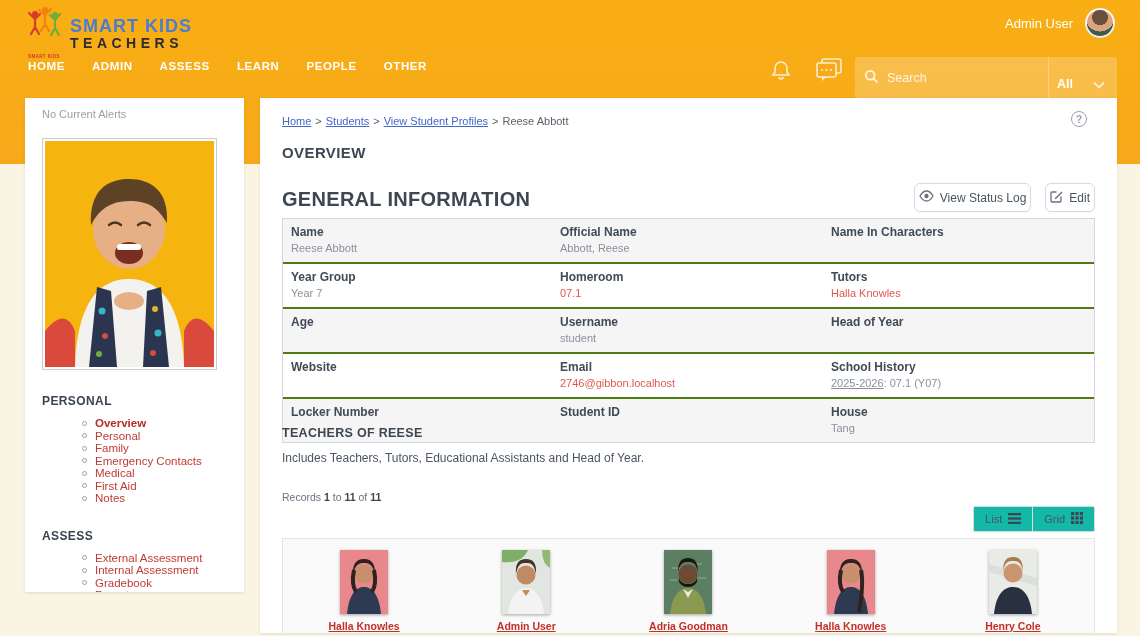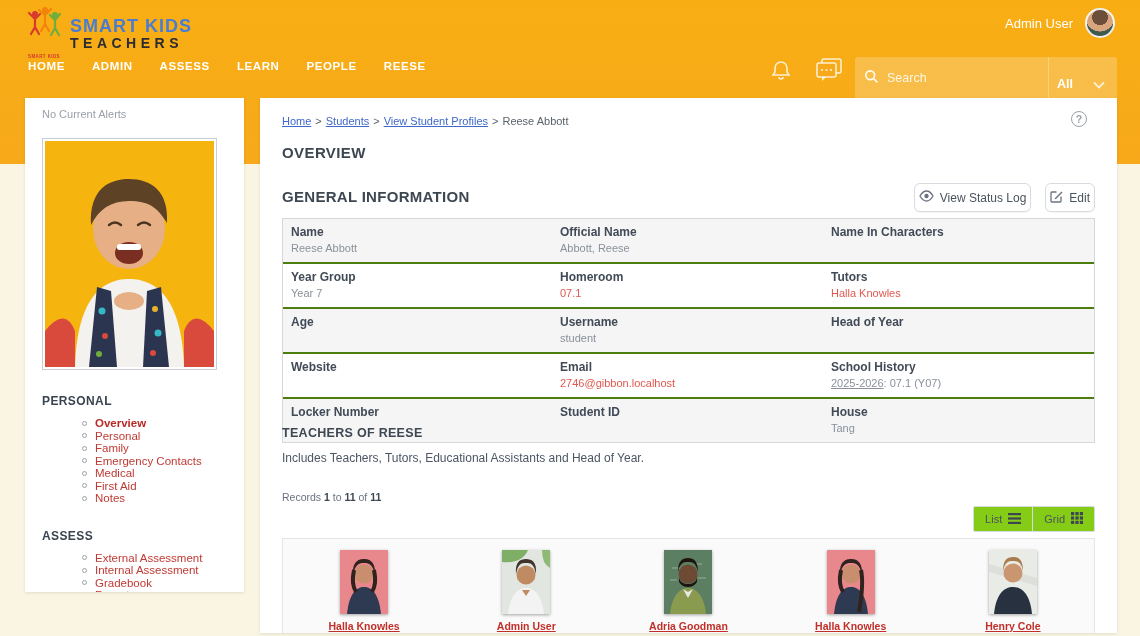--- a/index.html
+++ b/index.html
@@ -44,41 +44,41 @@
   .side-item.active .side-link { font-weight:bold; color:#B92A25; }
 
   
   .main { position:absolute; top:98px; left:260px; width:857px; height:535px; background:#FFFFFF; box-shadow:0 1px 3px rgba(0,0,0,0.10); overflow:hidden; }
   .breadcrumb { position:absolute; top:17px; left:22px; font-size:11px; color:#5A626B; }
   .crumb-link { color:#4067C9; text-decoration:underline; cursor:pointer; }
   .crumb-sep { color:#5A626B; margin:0 4px; }
   .crumb-current { color:#5A626B; }
   .help-icon { position:absolute; top:13px; right:30px; width:16px; height:16px; border:1.4px solid #9AA1A9; border-radius:50%; color:#9AA1A9; font-size:10.5px; font-weight:bold; display:flex; align-items:center; justify-content:center; cursor:pointer; }
   .page-title { position:absolute; top:46px; left:22px; font-size:15px; font-weight:bold; letter-spacing:0.4px; color:#3D4752; }
-  .section-title { position:absolute; top:90px; left:22px; font-size:15px; font-weight:bold; letter-spacing:0.3px; color:#3D4752; }
+  .section-title { position:absolute; top:90px; left:22px; font-size:20px; font-weight:bold; letter-spacing:0.3px; color:#3D4752; }
   .action-buttons { position:absolute; top:85px; right:22px; display:flex; gap:14px; }
   .btn { height:29px; display:flex; align-items:center; gap:6px; padding:0 4px; background:#fff; border:1px solid #D7DBDF; border-radius:6px; box-shadow:0 1px 1px rgba(0,0,0,0.04); font-size:12px; color:#4A545E; cursor:pointer; }
 
   
   .info-table { position:absolute; top:120px; left:22px; width:813px; border:1px solid #D4D8DD; }
   .trow { display:grid; grid-template-columns:269px 271px 1fr; border-bottom:2px solid #4d7c0f; }
   .trow:last-child { border-bottom:none; }
   .trow:nth-child(odd) { background:#F5F5F6; }
   .trow:nth-child(even) { background:#FFFFFF; }
   .tcell { padding:6px 8px 7px 8px; min-height:37px; }
   .tlabel { font-size:12px; font-weight:bold; color:#414B57; }
   .tvalue { font-size:11px; color:#8A919B; margin-top:3px; min-height:13px; }
   .tlink-red { color:#E0584F; cursor:pointer; text-decoration:none; }
   .tlink-gray { color:#8A919B; text-decoration:underline; cursor:pointer; }
 
   .sub-title { position:absolute; top:328px; left:22px; font-size:12.5px; font-weight:bold; letter-spacing:0.3px; color:#3D4752; }
   .sub-desc { position:absolute; top:353px; left:22px; font-size:12px; color:#4B5563; }
   .records-line { position:absolute; top:393px; left:22px; font-size:10.5px; color:#6B7280; }
   .records-line b { color:#3D4752; }
-  .view-toggle { position:absolute; top:408px; right:22px; display:flex; border:1px solid #D7DBDF; border-radius:2px; background:#84cc16; }
+  .view-toggle { position:absolute; top:408px; right:22px; display:flex; border:1px solid #D7DBDF; border-radius:2px; background:#14b8a6; }
   .toggle-seg { display:flex; align-items:center; gap:6px; padding:5px 11px; font-size:11px; color:#4A545E; cursor:pointer; }
   .toggle-seg + .toggle-seg { border-left:1px solid #D7DBDF; }
 
   
   .teacher-grid { position:absolute; top:440px; left:22px; width:813px; height:110px; background:#FAFAFA; border:1px solid #E3E6E9; display:grid; grid-template-columns:repeat(5,1fr); }
   .teacher-card { display:flex; flex-direction:column; align-items:center; padding-top:11px; }
   .teacher-photo { width:48px; height:64px; box-shadow:0 1px 3px rgba(0,0,0,0.35); cursor:pointer; }
   .teacher-photo svg { display:block; }
   .teacher-name { margin-top:6px; font-size:10.5px; font-weight:bold; color:#C12F2A; text-decoration:underline; cursor:pointer; }
 </style>
@@ -111,21 +111,21 @@
       <span class="user-name">Admin User</span>
       <div class="avatar"></div>
     </div>
 
     <nav class="nav-row">
       <a class="nav-link">HOME</a>
       <a class="nav-link">ADMIN</a>
       <a class="nav-link">ASSESS</a>
       <a class="nav-link">LEARN</a>
       <a class="nav-link">PEOPLE</a>
-      <a class="nav-link">REESE</a>
+      <a class="nav-link">OTHER</a>
     </nav>
 
     <div class="header-icons">
       <div class="hicon">
         <svg width="24" height="24" viewBox="0 0 24 24" fill="none" stroke="rgba(255,255,255,0.8)" stroke-width="1.6">
           <path d="M12,4 a6,6 0 0 1 6,6 v4 l2,3 H4 l2,-3 v-4 a6,6 0 0 1 6,-6 z"></path>
           <path d="M10,19 a2,2 0 0 0 4,0"></path>
         </svg>
       </div>
       <div class="hicon">

